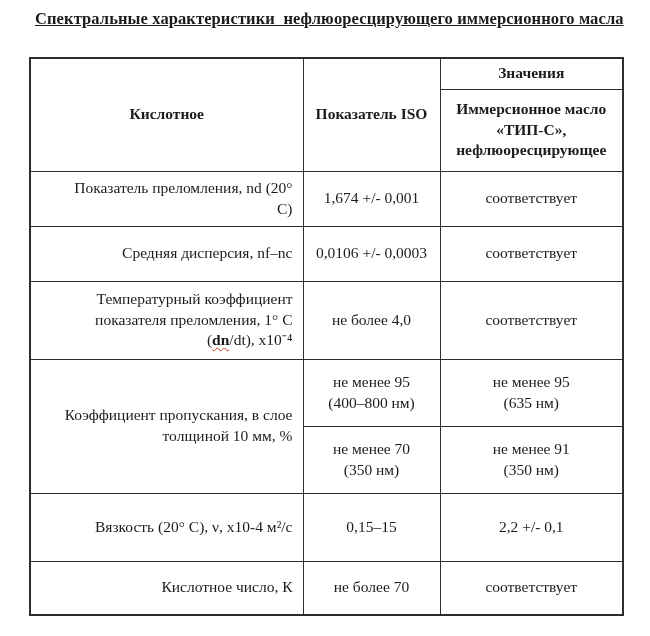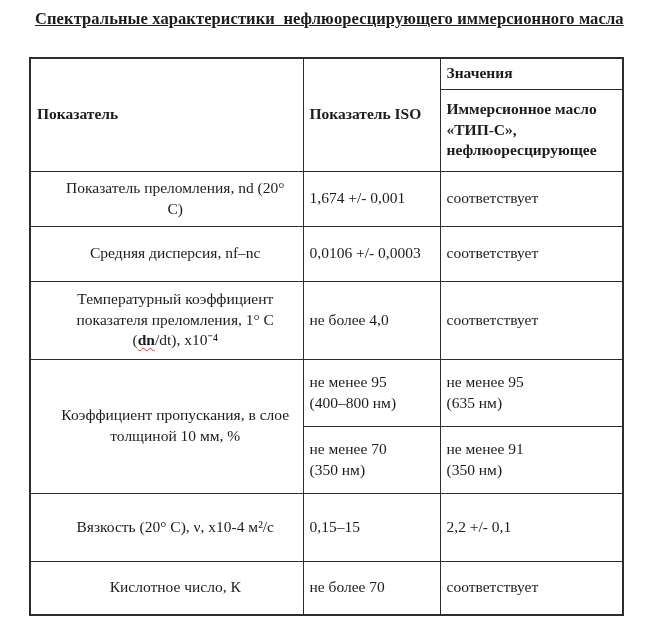--- a/index.html
+++ b/index.html
@@ -34,26 +34,26 @@
     width: 593px;
     border-collapse: collapse;
     table-layout: fixed;
     border: 2px solid #2d2d2d;
   }
   .spec-table td {
     border: 1px solid #2d2d2d;
     font-size: 15.5px;
     line-height: 1.35;
     vertical-align: middle;
-    text-align: left;
+    text-align: center;
     padding: 3px 6px;
     overflow: hidden;
   }
   .spec-table td.left-col {
-    text-align: center;
+    text-align: right;
     padding-left: 27px;
     padding-right: 10px;
   }
   .spec-table td.head {
     font-weight: bold;
   }
   .pre {
     white-space: pre-line;
   }
   .misspell {
@@ -75,21 +75,21 @@
 
   <table class="spec-table">
     <colgroup>
         <col class="c1">
         <col class="c2">
         <col class="c3">
       </colgroup>
     <tbody>
 
       <tr style="height:31px">
-        <td rowspan="2" class="head">Показатель</td>
+        <td rowspan="2" class="head">Кислотное</td>
         <td rowspan="2" class="head">Показатель ISO</td>
         <td class="head">Значения</td>
       </tr>
       <tr style="height:82px">
         <td class="head pre">Иммерсионное масло
 «ТИП-С»,
 нефлюоресцирующее</td>
       </tr>
 
       <tr style="height:55px">

